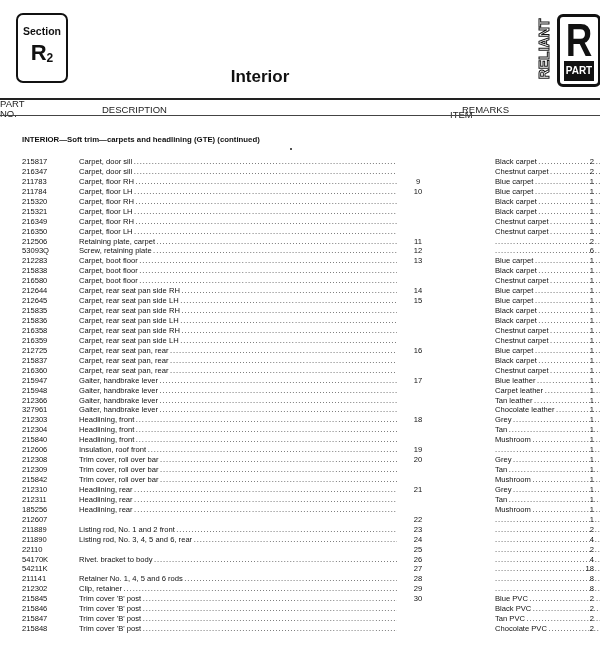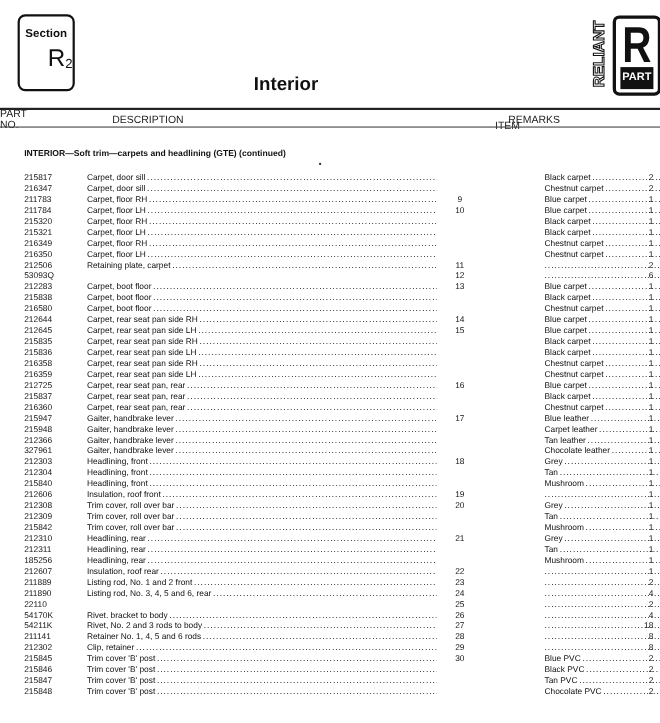--- a/index.html
+++ b/index.html
@@ -1,21 +1,21 @@
 <!DOCTYPE html>
 <html><head>
 <meta charset="utf-8">
 <style>
   html, body { margin: 0; padding: 0; background: #ffffff; }
   body { width: 600px; height: 657px; position: relative; overflow: hidden;
          font-family: "Liberation Sans", sans-serif; color: #111; }
   .section-box { position: absolute; left: 16px; top: 13px; width: 52px; height: 70px;
                  border: 2.5px solid #111; border-radius: 7px; box-sizing: border-box; text-align: center; }
   .section-label { font-weight: bold; font-size: 10.5px; margin-top: 10px; display: block; }
-  .section-code { font-weight: normal; font-size: 22px; display: block; margin-top: 3px; text-align: right; }
+  .section-code { font-weight: bold; font-size: 22px; display: block; margin-top: 3px; }
   .section-code sub { font-size: 12px; vertical-align: -2px; }
   .page-title { position: absolute; left: 0; width: 520px; top: 67px; text-align: center;
                 font-weight: bold; font-size: 17px; }
   .logo { position: absolute; left: 533px; top: 13px; width: 67px; height: 75px; }
   .logo-reliant { position: absolute; left: 0; top: 0; width: 22px; height: 72px; }
   .logo-reliant span { position: absolute; left: 50%; top: 50%; transform: translate(-50%,-50%) rotate(-90deg);
                        font-weight: bold; font-size: 14px; letter-spacing: 0px; white-space: nowrap;
                        color: #fff; -webkit-text-stroke: 1px #111; font-family: "Liberation Sans", sans-serif; }
   .logo-box { position: absolute; left: 24px; top: 1px; width: 44px; height: 73px; border: 3px solid #111;
               border-radius: 6px 6px 6px 6px; box-sizing: border-box; overflow: hidden; }
@@ -134,20 +134,21 @@
     </div>
     <div class="row">
       <span class="c-part">212506</span>
       <span class="c-desc">Retaining plate, carpet</span>
       <span class="c-item">11</span>
       <span class="c-rem"></span>
       <span class="c-qty">2</span>
     </div>
     <div class="row">
       <span class="c-part">53093Q</span>
+      <span class="c-desc">Screw, retaining plate</span>
       <span class="c-item">12</span>
       <span class="c-rem"></span>
       <span class="c-qty">6</span>
     </div>
     <div class="row">
       <span class="c-part">212283</span>
       <span class="c-desc">Carpet, boot floor</span>
       <span class="c-item">13</span>
       <span class="c-rem">Blue carpet</span>
       <span class="c-qty">1</span>
@@ -322,21 +323,20 @@
     </div>
     <div class="row">
       <span class="c-part">185256</span>
       <span class="c-desc">Headlining, rear</span>
       <span class="c-item"></span>
       <span class="c-rem">Mushroom</span>
       <span class="c-qty">1</span>
     </div>
     <div class="row">
       <span class="c-part">212607</span>
-      <span class="c-desc">Insulation, roof rear</span>
       <span class="c-item">22</span>
       <span class="c-rem"></span>
       <span class="c-qty">1</span>
     </div>
     <div class="row">
       <span class="c-part">211889</span>
       <span class="c-desc">Listing rod, No. 1 and 2 front</span>
       <span class="c-item">23</span>
       <span class="c-rem"></span>
       <span class="c-qty">2</span>
@@ -356,21 +356,20 @@
     </div>
     <div class="row">
       <span class="c-part">54170K</span>
       <span class="c-desc">Rivet. bracket to body</span>
       <span class="c-item">26</span>
       <span class="c-rem"></span>
       <span class="c-qty">4</span>
     </div>
     <div class="row">
       <span class="c-part">54211K</span>
-      <span class="c-desc">Rivet, No. 2 and 3 rods to body</span>
       <span class="c-item">27</span>
       <span class="c-rem"></span>
       <span class="c-qty">18</span>
     </div>
     <div class="row">
       <span class="c-part">211141</span>
       <span class="c-desc">Retainer No. 1, 4, 5 and 6 rods</span>
       <span class="c-item">28</span>
       <span class="c-rem"></span>
       <span class="c-qty">8</span>

